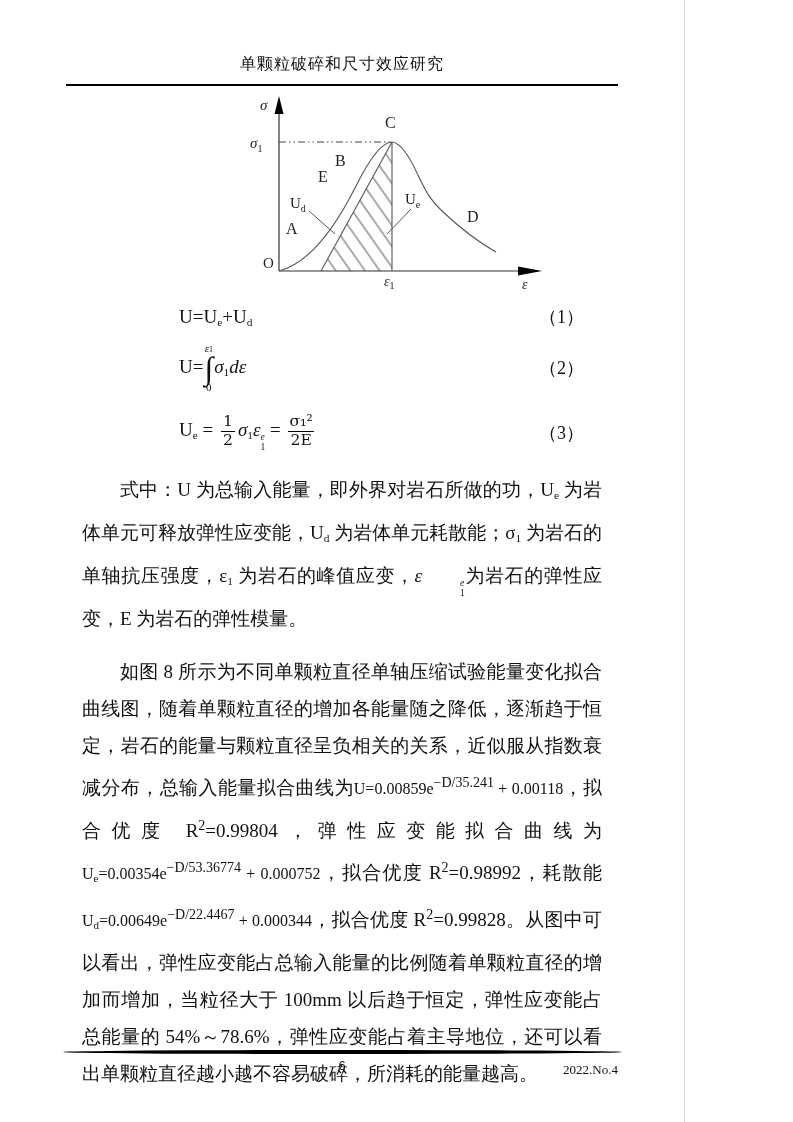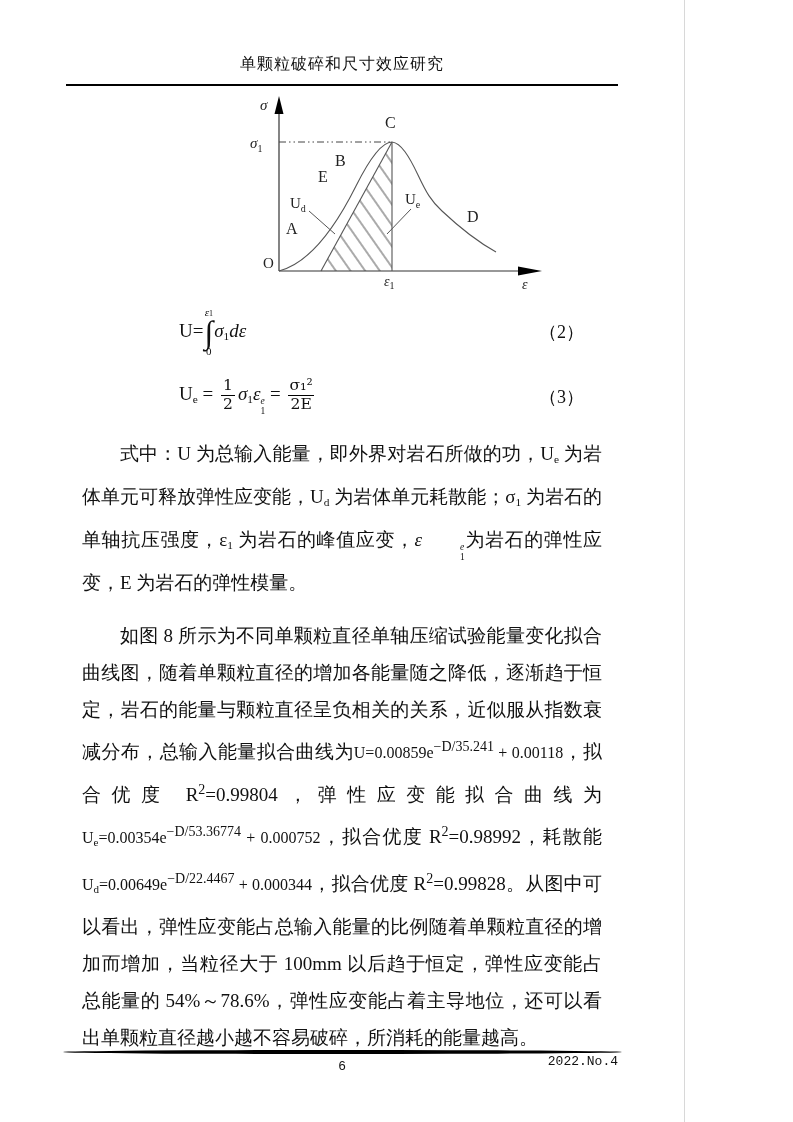--- a/index.html
+++ b/index.html
@@ -45,22 +45,22 @@
   
   .p2 .seg-m,.p2 .seg-mi{font-size:16px;font-family:Liberation Serif, serif;}
   .p2 .seg-sub{font-size:11px;}
   .p2 .seg-sup{font-size:14px;vertical-align:0.5em;}
   
   .footer{position:absolute;left:0;right:0;bottom:0;height:72px;}
   .foot-rule{position:absolute;left:63px;right:62px;top:0;height:4px;background:#000;
     clip-path:ellipse(50% 50% at 50% 50%);}
   .foot-pageno{position:absolute;top:8px;left:0;right:0;text-align:center;
     font-family:"Liberation Sans","DejaVu Sans",sans-serif;font-size:13px;}
-  .foot-issue{position:absolute;top:4px;right:66px;
-    font-family:Liberation Mono, monospace;font-size:13px;}
+  .foot-issue{position:absolute;top:12px;right:66px;
+    font-family:Liberation Serif, serif;font-size:13px;}
   svg text{font-family:"Liberation Serif","DejaVu Serif",serif;fill:#222;}
 </style>
 </head>
 <body>
 
 <div class="page">
 
   <div class="hdr-title">单颗粒破碎和尺寸效应研究</div>
   <div class="hdr-rule"></div>
 
@@ -102,20 +102,24 @@
     <text x="233" y="128" font-size="16">D</text>
     <text x="29" y="174" font-size="15">O</text>
     <text x="150" y="192" font-size="14" font-style="italic"><tspan>ε</tspan><tspan dy="3" font-size="10" font-style="normal">1</tspan></text>
     <text x="288" y="195" font-size="14" font-style="italic">ε</text>
   </svg>
 
 
 
   <div class="eq-block">
 
+    <div class="eq-row r1">
+      <span class="eq-formula"><span class="seg-m">U=U</span><span class="seg-sub">e</span><span class="seg-m">+U</span><span class="seg-sub">d</span></span>
+      <span class="eq-no">（1）</span>
+    </div>
 
     <div class="eq-row r2">
       <span class="eq-formula">
         <span>U=</span><span class="intcol">
             <span class="int-lim"><span class="it">ε</span><span style="font-size:8px;">1</span></span>
             <span class="int-sign">∫</span>
             <span class="int-lim">0</span>
           </span><span class="it">σ</span><span class="seg-sub">1</span><span><span class="it">dε</span></span>
       </span>
       <span class="eq-no">（2）</span>

